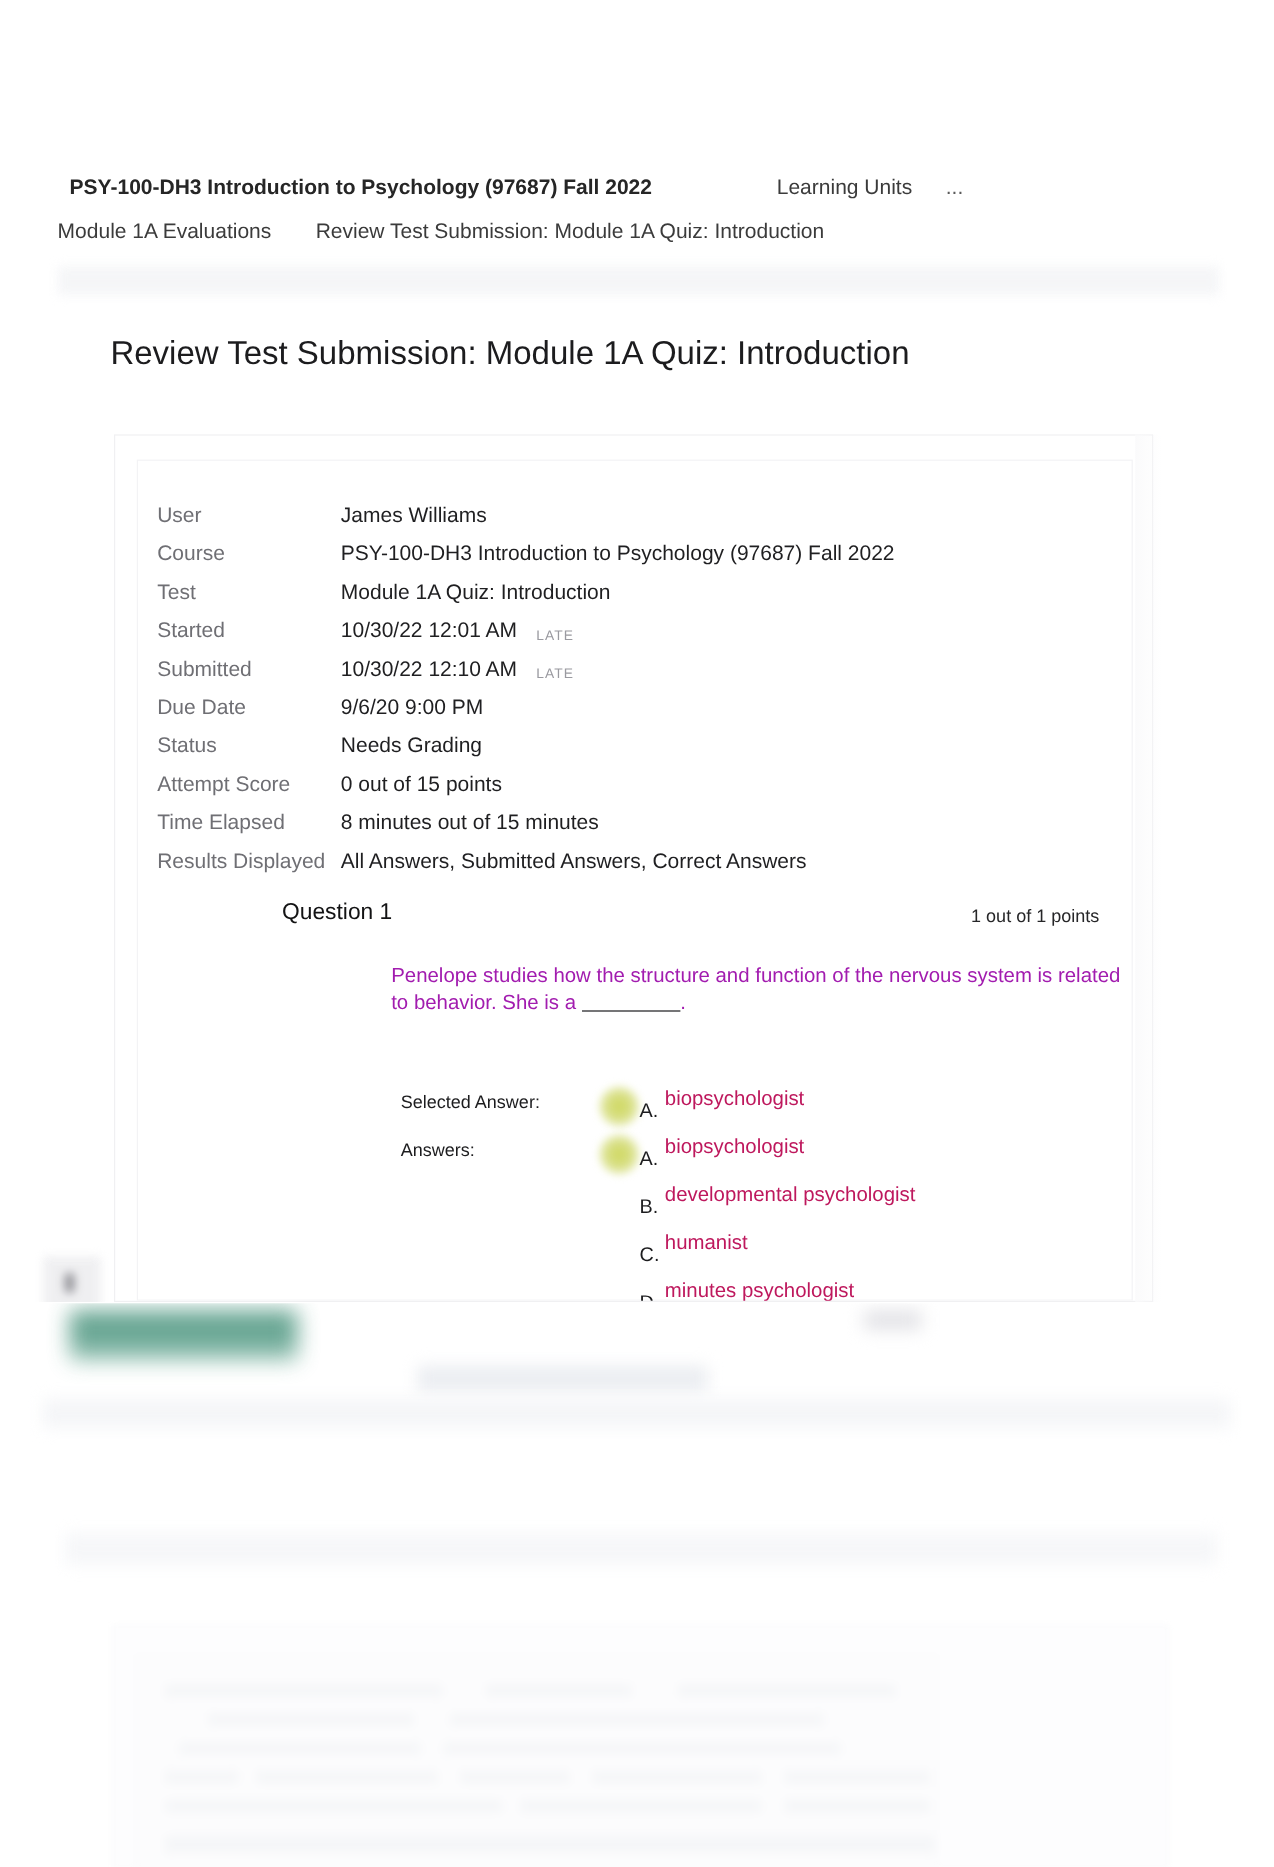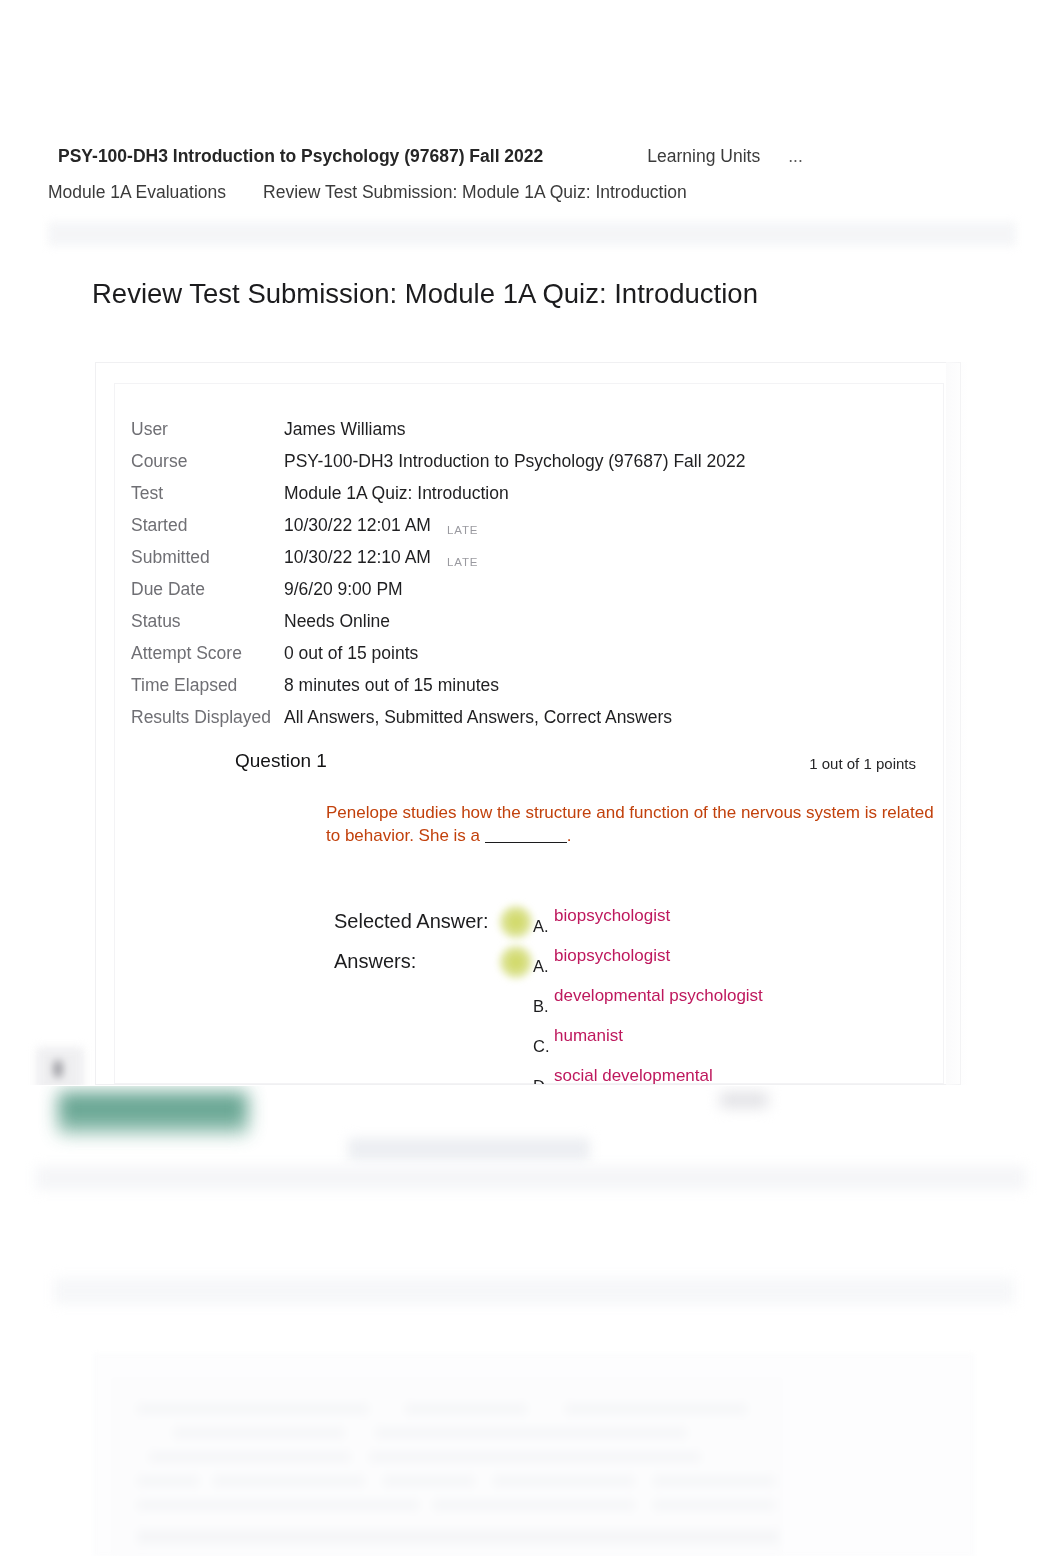--- a/index.html
+++ b/index.html
@@ -282,21 +282,21 @@
     color: #262628;
     white-space: nowrap;
   }
   .q-text {
     position: absolute;
     left: 211px;
     top: 52px;
     width: 610px;
     font-size: 17px;
     line-height: 1.33;
-    color: #c2410c;
+    color: #a21caf;
   }
   .blank-line {
     display: inline-block;
     width: 82px;
     border-bottom: 1.6px solid #1c1c1e;
     vertical-align: -2px;
   }
 
   
   .answers {
@@ -306,21 +306,21 @@
     width: 830px;
   }
   .ans-row {
     position: relative;
     height: 40px;
   }
   .ans-rowlabel {
     position: absolute;
     left: 219px;
     top: 8px;
-    font-size: 20px;
+    font-size: 15px;
     color: #1c1c1e;
     white-space: nowrap;
   }
   .marker {
     position: absolute;
     left: 383px;
     top: 2px;
     width: 36px;
     height: 36px;
     border-radius: 50%;
@@ -519,21 +519,21 @@
           <span class="late-badge">LATE</span>
         </div>
 
         <div class="det-row">
           <span class="det-label">Due Date</span>
           <span class="det-value">9/6/20 9:00 PM</span>
         </div>
 
         <div class="det-row">
           <span class="det-label">Status</span>
-          <span class="det-value">Needs Online</span>
+          <span class="det-value">Needs Grading</span>
         </div>
 
         <div class="det-row">
           <span class="det-label">Attempt Score</span>
           <span class="det-value">0 out of 15 points</span>
         </div>
 
         <div class="det-row">
           <span class="det-label">Time Elapsed</span>
           <span class="det-value">8 minutes out of 15 minutes</span>
@@ -576,21 +576,21 @@
             <span class="ans-text">developmental psychologist</span>
           </div>
 
           <div class="ans-row">
             <span class="ans-letter">C.</span>
             <span class="ans-text">humanist</span>
           </div>
 
           <div class="ans-row">
             <span class="ans-letter">D.</span>
-            <span class="ans-text">social developmental</span>
+            <span class="ans-text">minutes psychologist</span>
           </div>
 
         </div>
       </div>
 
     </div>
   </div>
 
   <div class="card-right-fade"></div>
 

